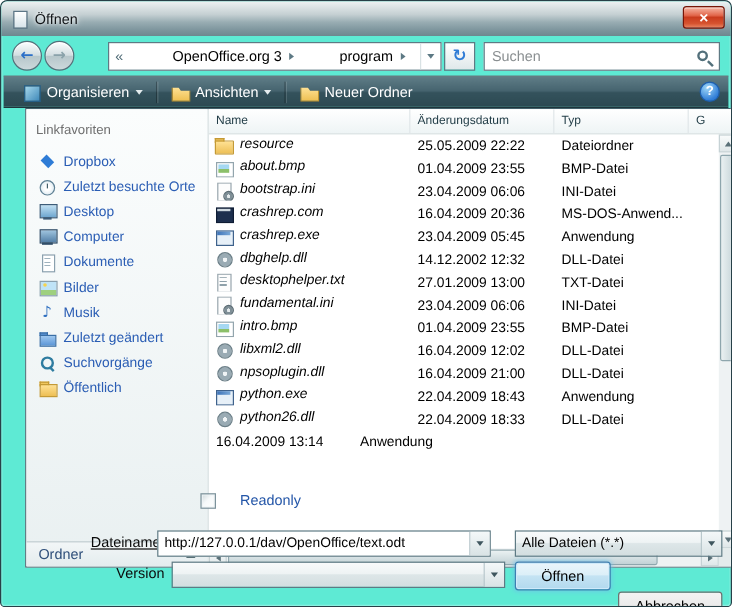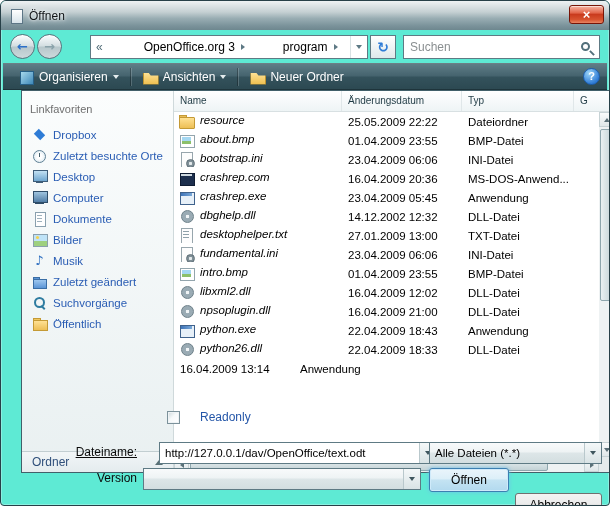--- a/index.html
+++ b/index.html
@@ -207,21 +207,21 @@
   .f-label{ position:absolute; left:38px; width:98px; text-align:right; color:#0a0a0a; }
   .lbl-filename{ top:42px;text-decoration:underline; } .lbl-version{ top:68px; }
   .combo{ position:absolute; height:22px; border:1px solid #5e7a84; display:flex; align-items:center;
     font-size:11.5px; overflow:hidden; }
   .combo-white{ background:#fff; }
   .combo-gray{ background:linear-gradient(180deg,#f8fafb,#eef3f4 45%,#dde6e8 50%,#d3dee0); }
   .combo-text{ padding-left:5px; white-space:nowrap; overflow:hidden; flex:1; }
   .combo-btn{ width:17px; height:100%; flex:none; border-left:1px solid #b9c8cc;
     background:linear-gradient(180deg,#f4f8f9,#d9e3e5); display:flex; align-items:center; justify-content:center; }
   .combo-btn .t-dn{ border-top-color:#3f565e; }
-  .cb-filename{ left:158px; top:39px; width:278px; }
+  .cb-filename{ left:130px; top:39px; width:278px; }
   .cb-filetype{ left:428px; top:39px; width:173px; }
   .cb-version{ left:142px; top:65px; width:278px; }
   .btn{ position:absolute; top:65px; height:24px; border:1px solid #707070; border-radius:3px;
     background:linear-gradient(180deg,#f3f3f3,#ebebeb 45%,#dddddd 50%,#cfcfcf); text-align:center; line-height:22px; }
   .btn-open{ left:428px; width:80px; border-color:#3c7fb1;
     background:linear-gradient(180deg,#eaf5fb,#dcEFf8 45%,#c4e3f3 50%,#b2d9ee);
     box-shadow:0 0 4px #6fc1e8, inset 0 0 0 1px #cfeafa; }
   .btn-cancel{ left:514px; width:87px;margin-top:25px; }
 </style>
 </head>

